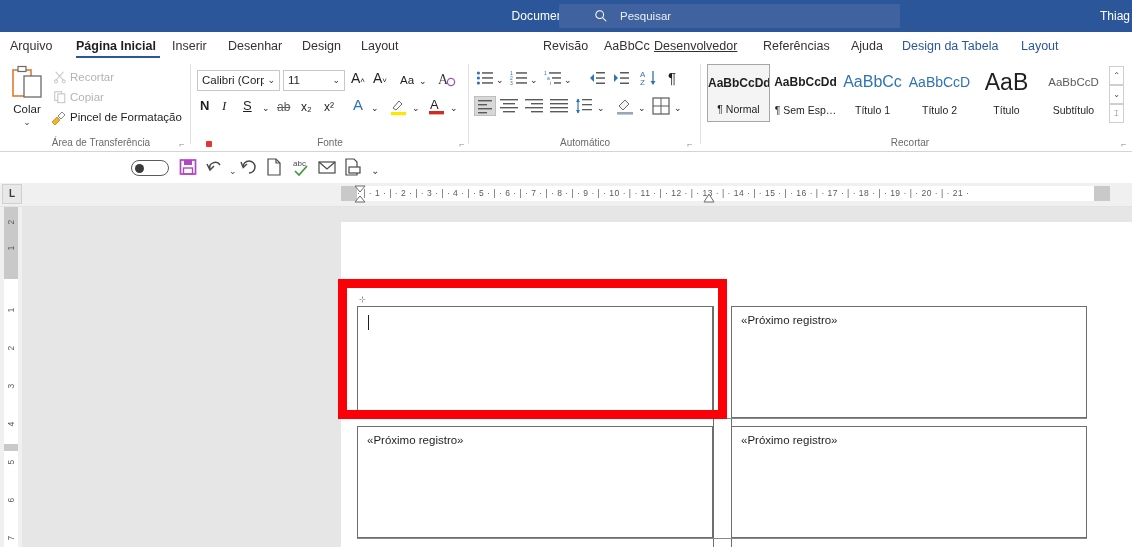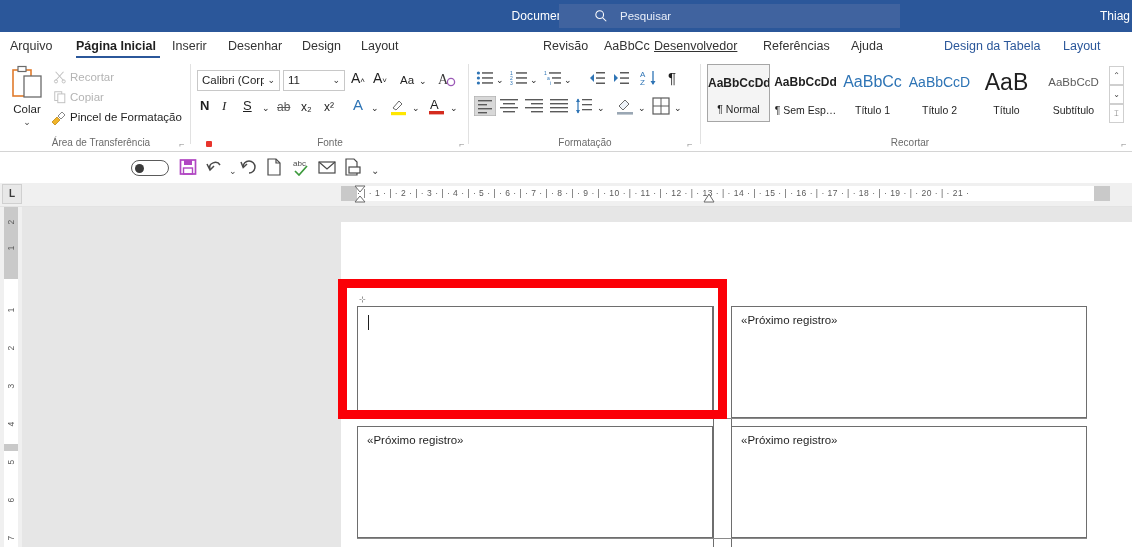--- a/index.html
+++ b/index.html
@@ -41,21 +41,21 @@
   
   .tabstrip {
     position: absolute; left: 0; top: 32px; width: 1132px; height: 28px;
     background: #ffffff;
   }
   .tab {
     position: absolute; top: 0; height: 28px; line-height: 28px;
     font-size: 12.5px; color: #333333; white-space: nowrap;
     padding: 0 0px; cursor: default;
   }
-  .tab.accent { color: #2b579a; margin-left: 42px; }
+  .tab.accent { color: #2b579a; }
   .tab.active { color: #1f1f1f; font-weight: bold; }
   .tab.active::after {
     content: ""; position: absolute; left: 0; right: 0; bottom: 2px;
     height: 2px; background: #2b579a;
   }
 
   
   .ribbon {
     position: absolute; left: 0; top: 60px; width: 1132px; height: 92px;
     background: #ffffff; border-bottom: 1px solid #d4d4d4;
@@ -414,21 +414,21 @@
       <rect x="1" y="15" width="16" height="2.6" fill="#9aa7b4"></rect>
     </svg>
     <div class="rbtn" style="left:638px;top:40px;font-size:9px;">⌄</div>
     <svg class="icn" style="left:652px;top:37px;" width="18" height="18" viewBox="0 0 18 18">
       <rect x="1" y="1" width="16" height="16" fill="none" stroke="#5a5a5a" stroke-width="1.2"></rect>
       <line x1="9" y1="1" x2="9" y2="17" stroke="#5a5a5a" stroke-width="1"></line>
       <line x1="1" y1="9" x2="17" y2="9" stroke="#5a5a5a" stroke-width="1"></line>
     </svg>
     <div class="rbtn" style="left:674px;top:40px;font-size:9px;">⌄</div>
 
-    <div class="grp-label" style="left:505px;width:160px;">Formatação</div>
+    <div class="grp-label" style="left:505px;width:160px;">Automático</div>
     <div class="dlg-launch" style="left:684px;">⌐</div>
     <div class="grp-sep" style="left:700px;"></div>
 
     <div id="styles-gallery">
         <div class="style-item sel" style="left: 707px;">
           <div class="style-preview" style="font-size: 12px; color: rgb(31, 31, 31); font-weight: bold;">AaBbCcDd</div>
           <div class="style-name">¶ Normal</div>
         </div>
         <div class="style-item" style="left: 774px;">
           <div class="style-preview" style="font-size: 12px; color: rgb(31, 31, 31); font-weight: bold;">AaBbCcDd</div>

